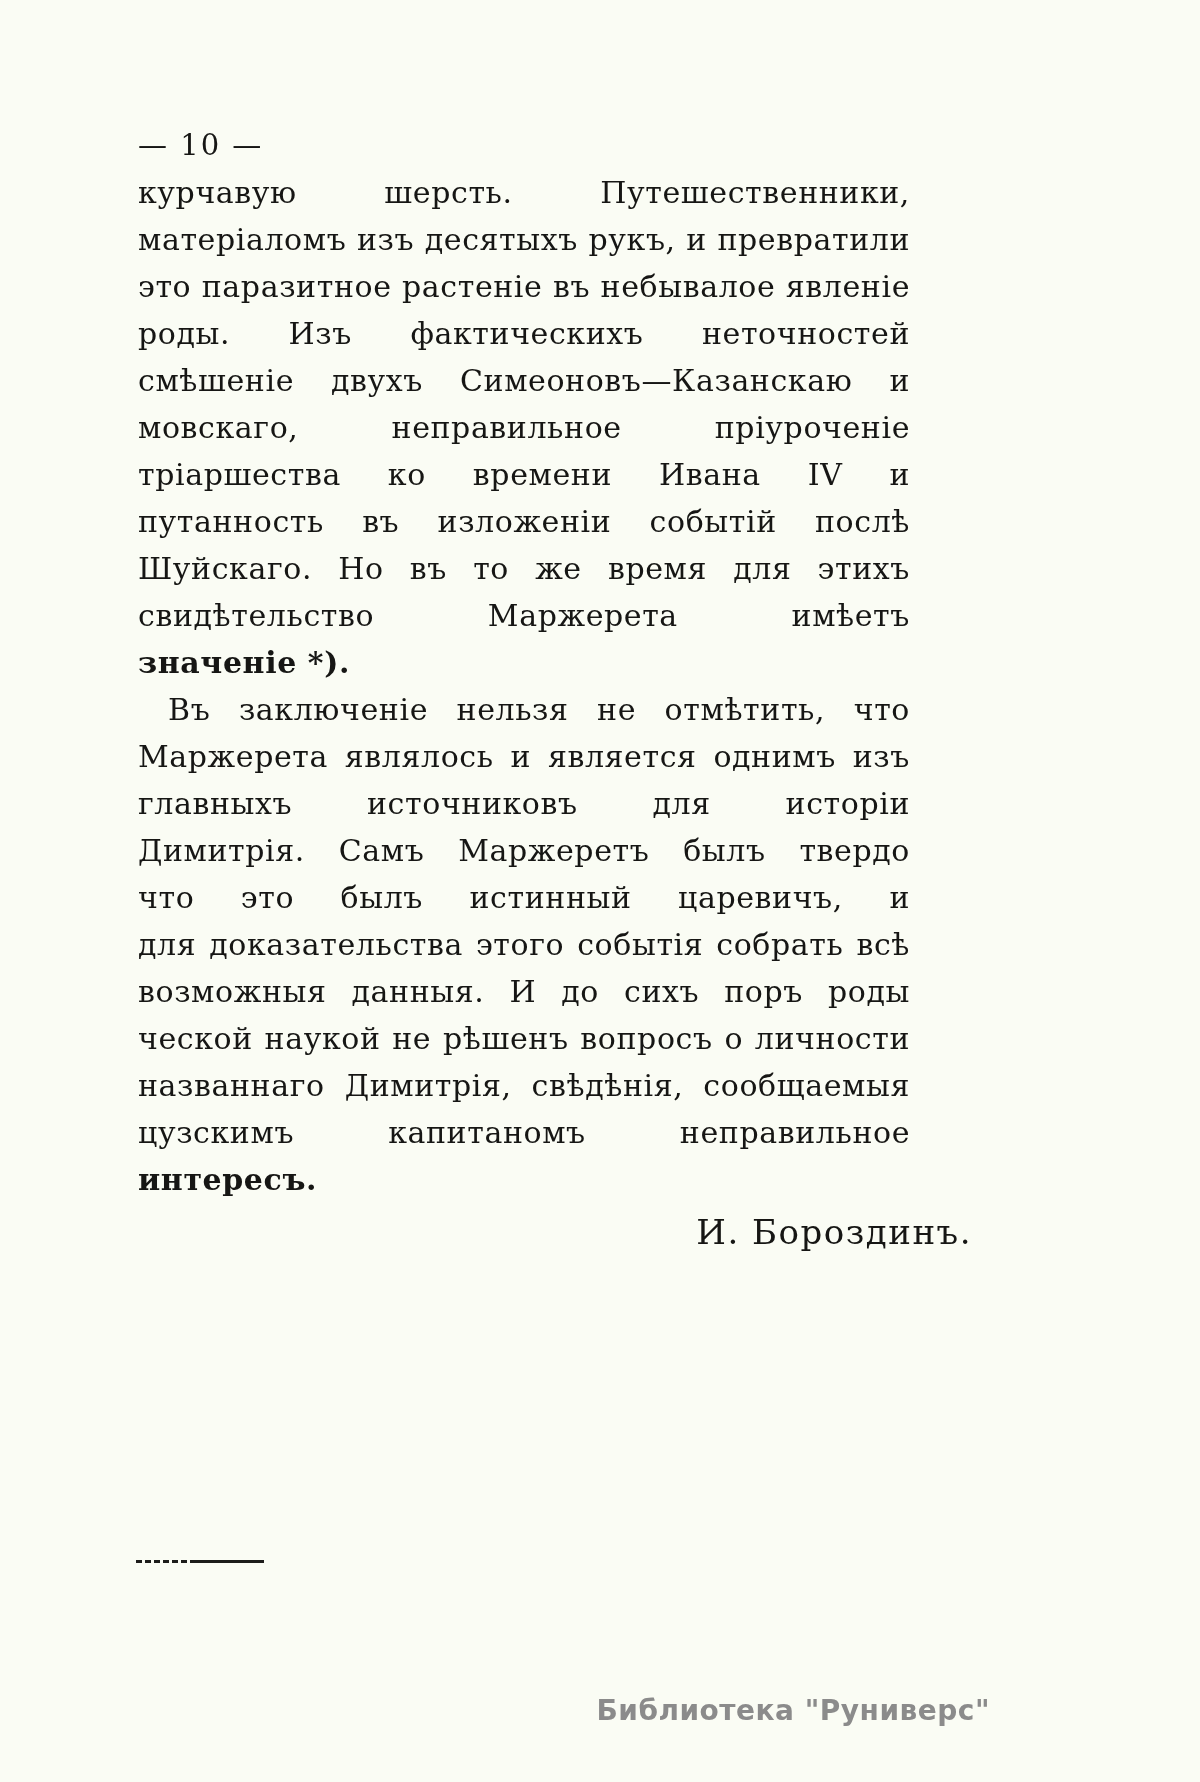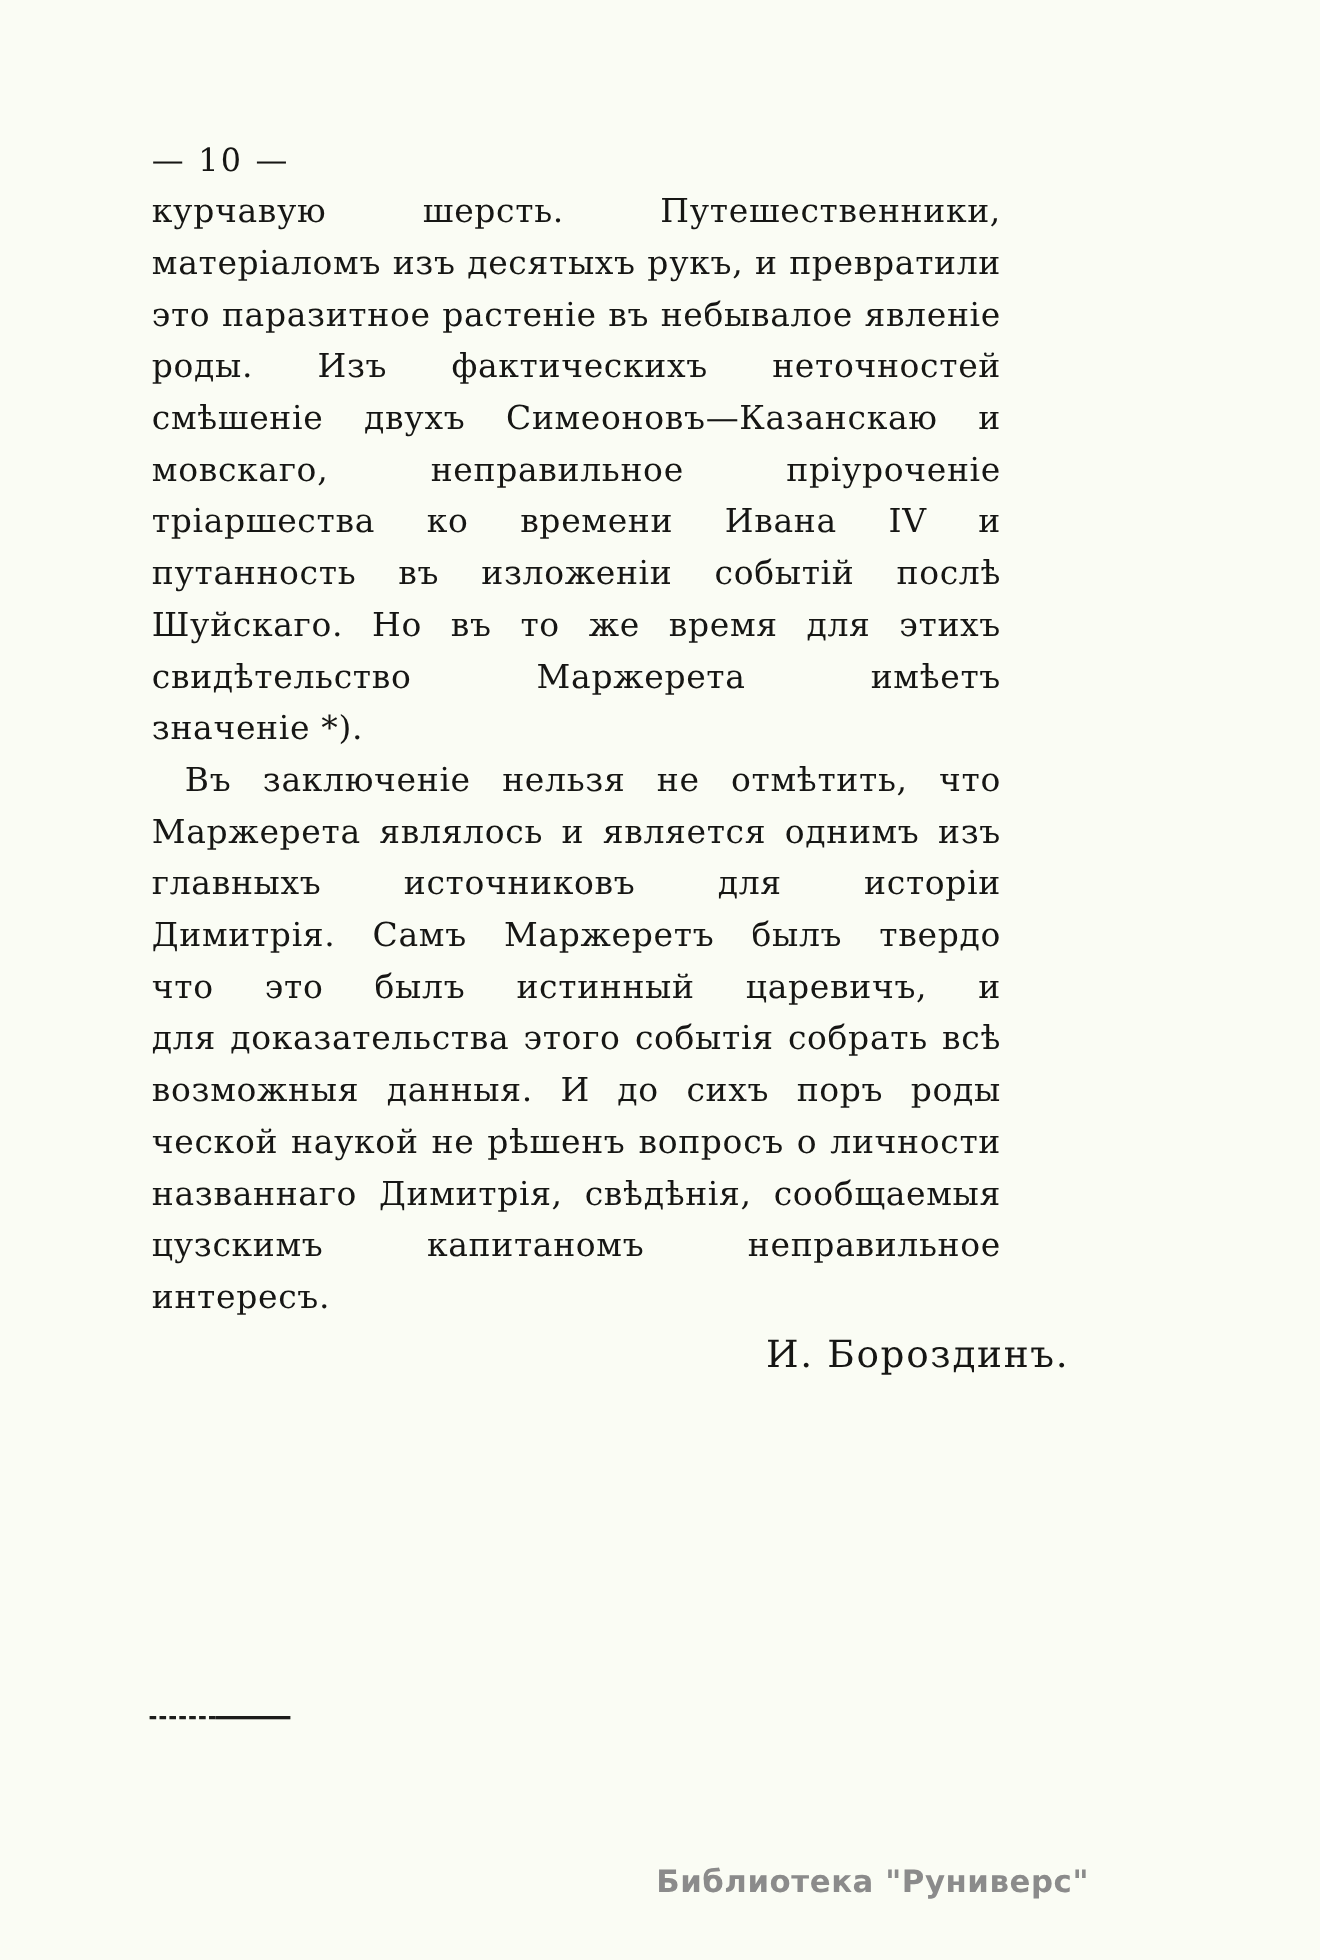--- a/index.html
+++ b/index.html
@@ -28,20 +28,21 @@
     height:47px;
     line-height:47px;
     text-align:justify;
     text-align-last:justify;
     overflow:hidden;
     white-space:normal;
   }
   .line.para-end{
     text-align:left;
     text-align-last:left;
+    font-weight:bold;
   }
   .line.indent{
     padding-left:30px;
   }
   .signature{
     position:absolute;
     top:1212px;right:228px;
     font-size:34px;
     letter-spacing:1.5px;
   }

